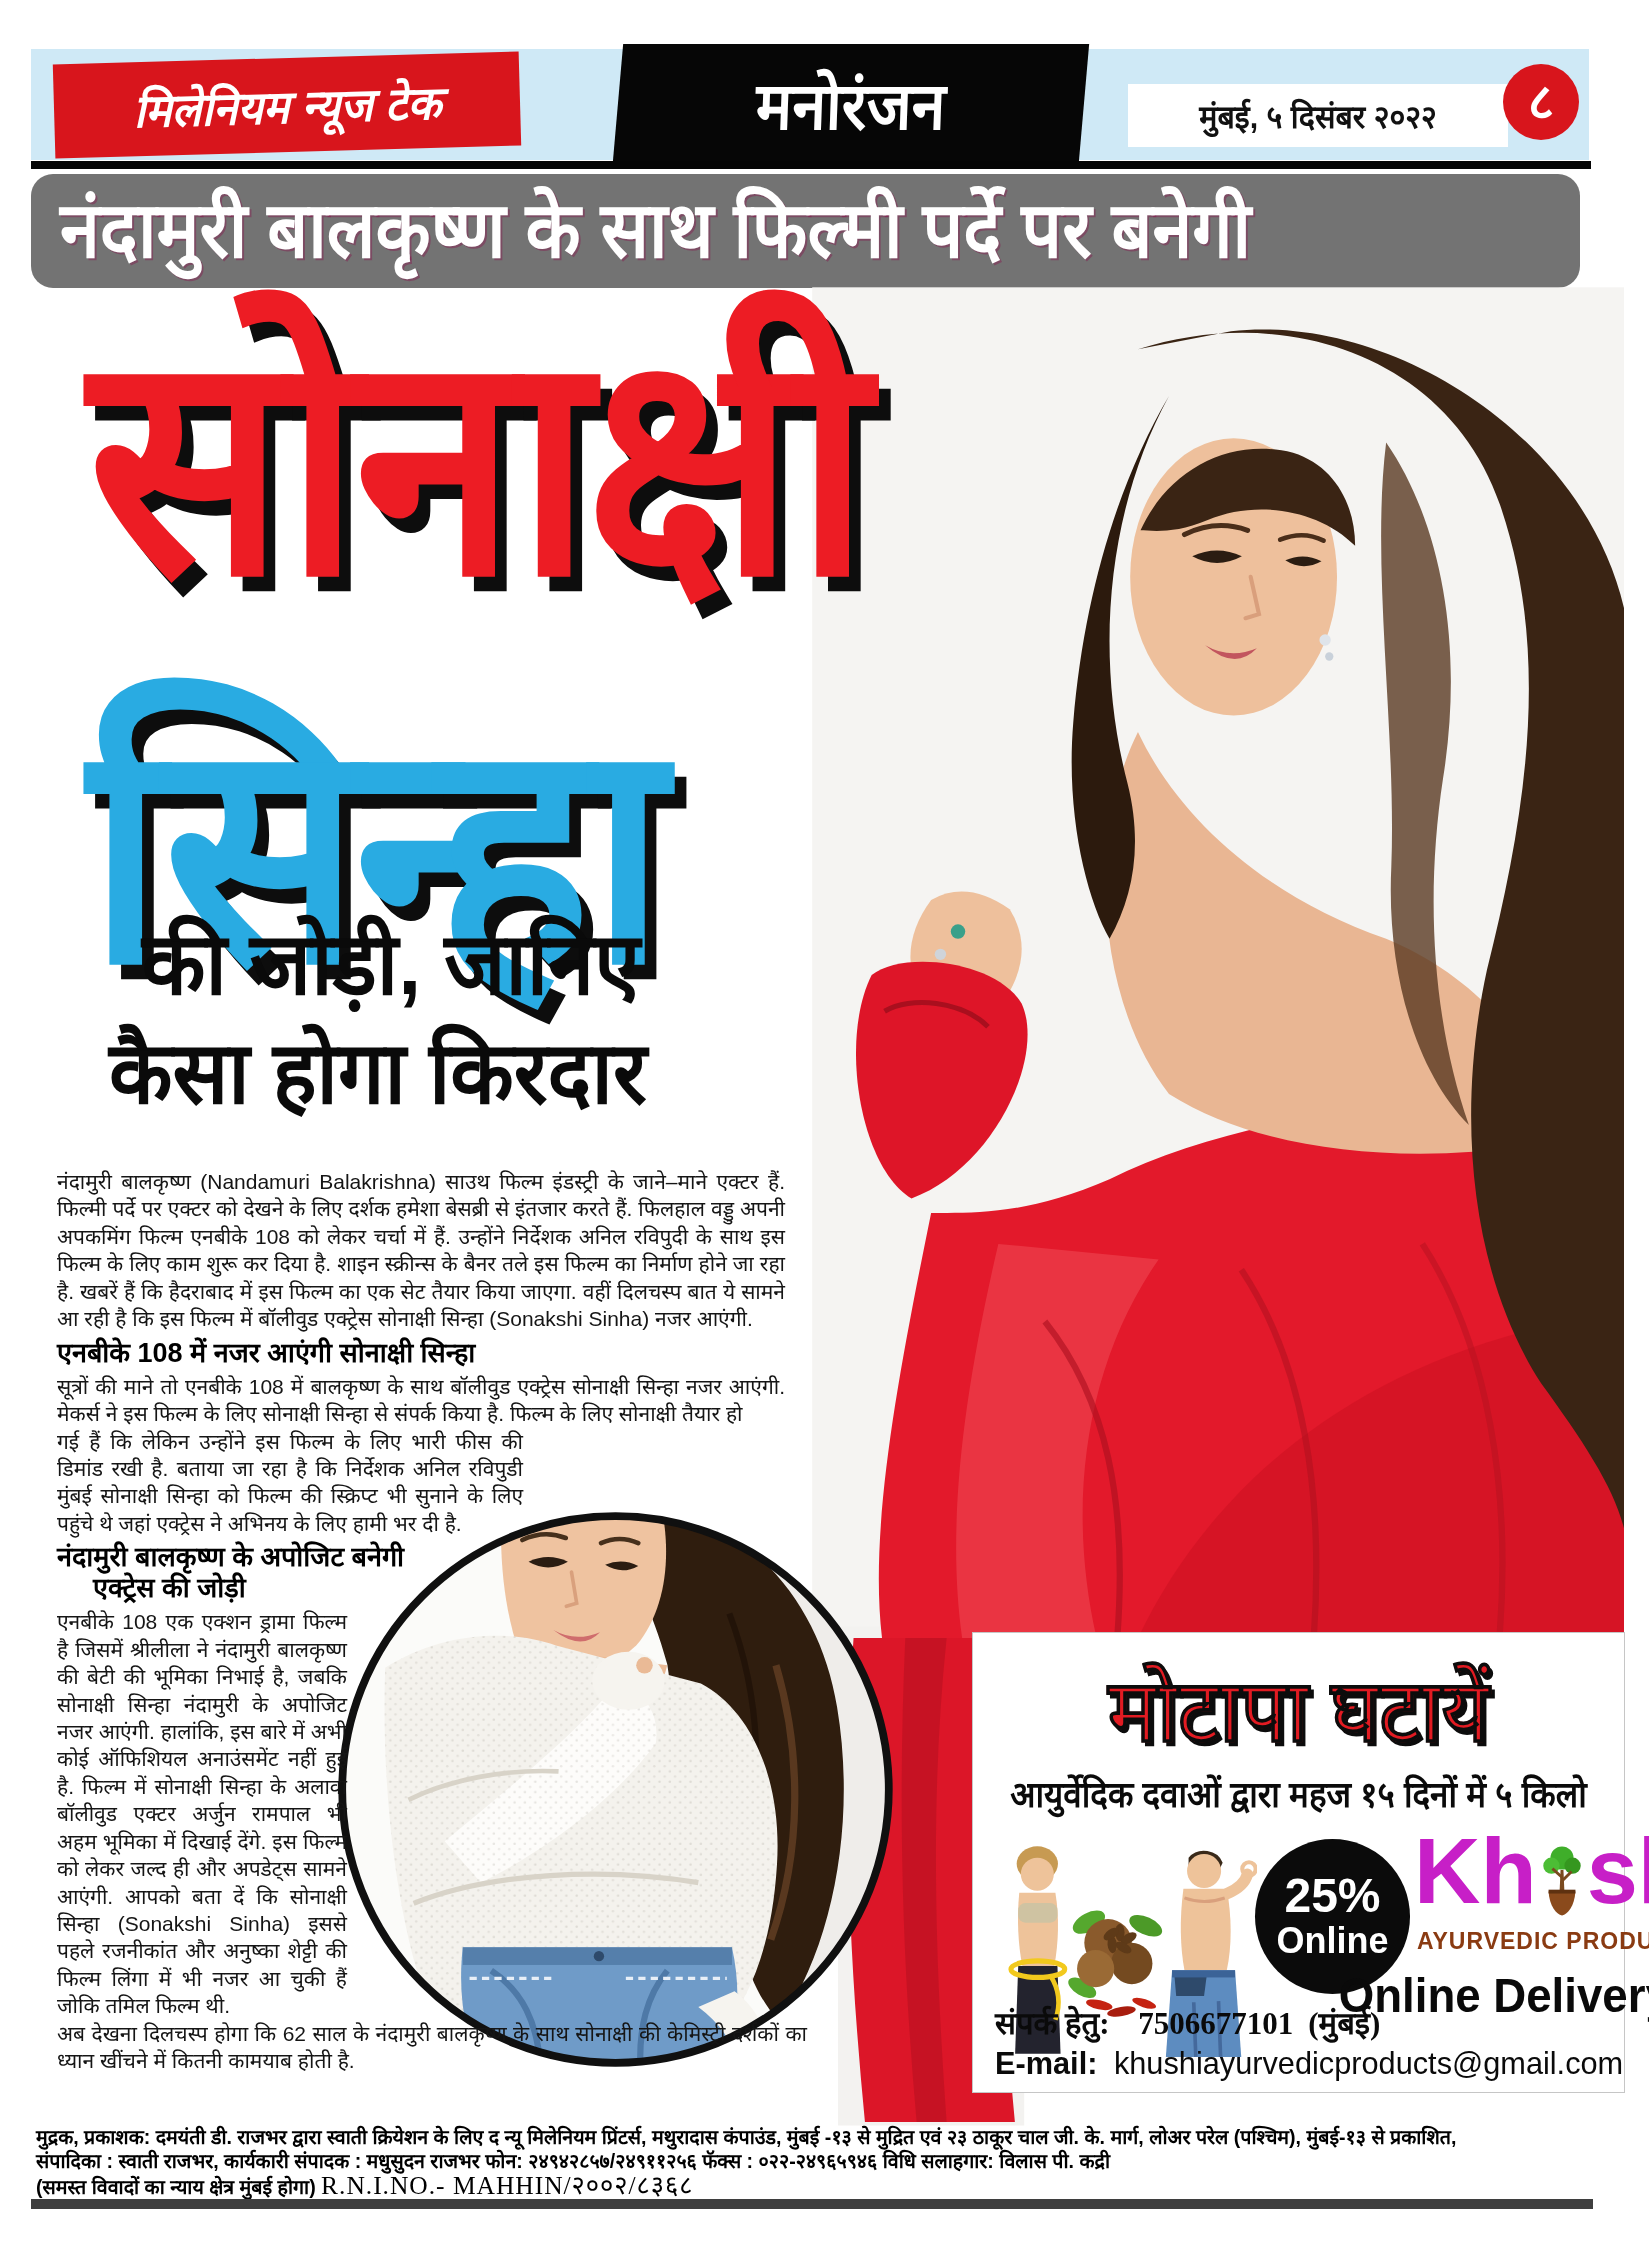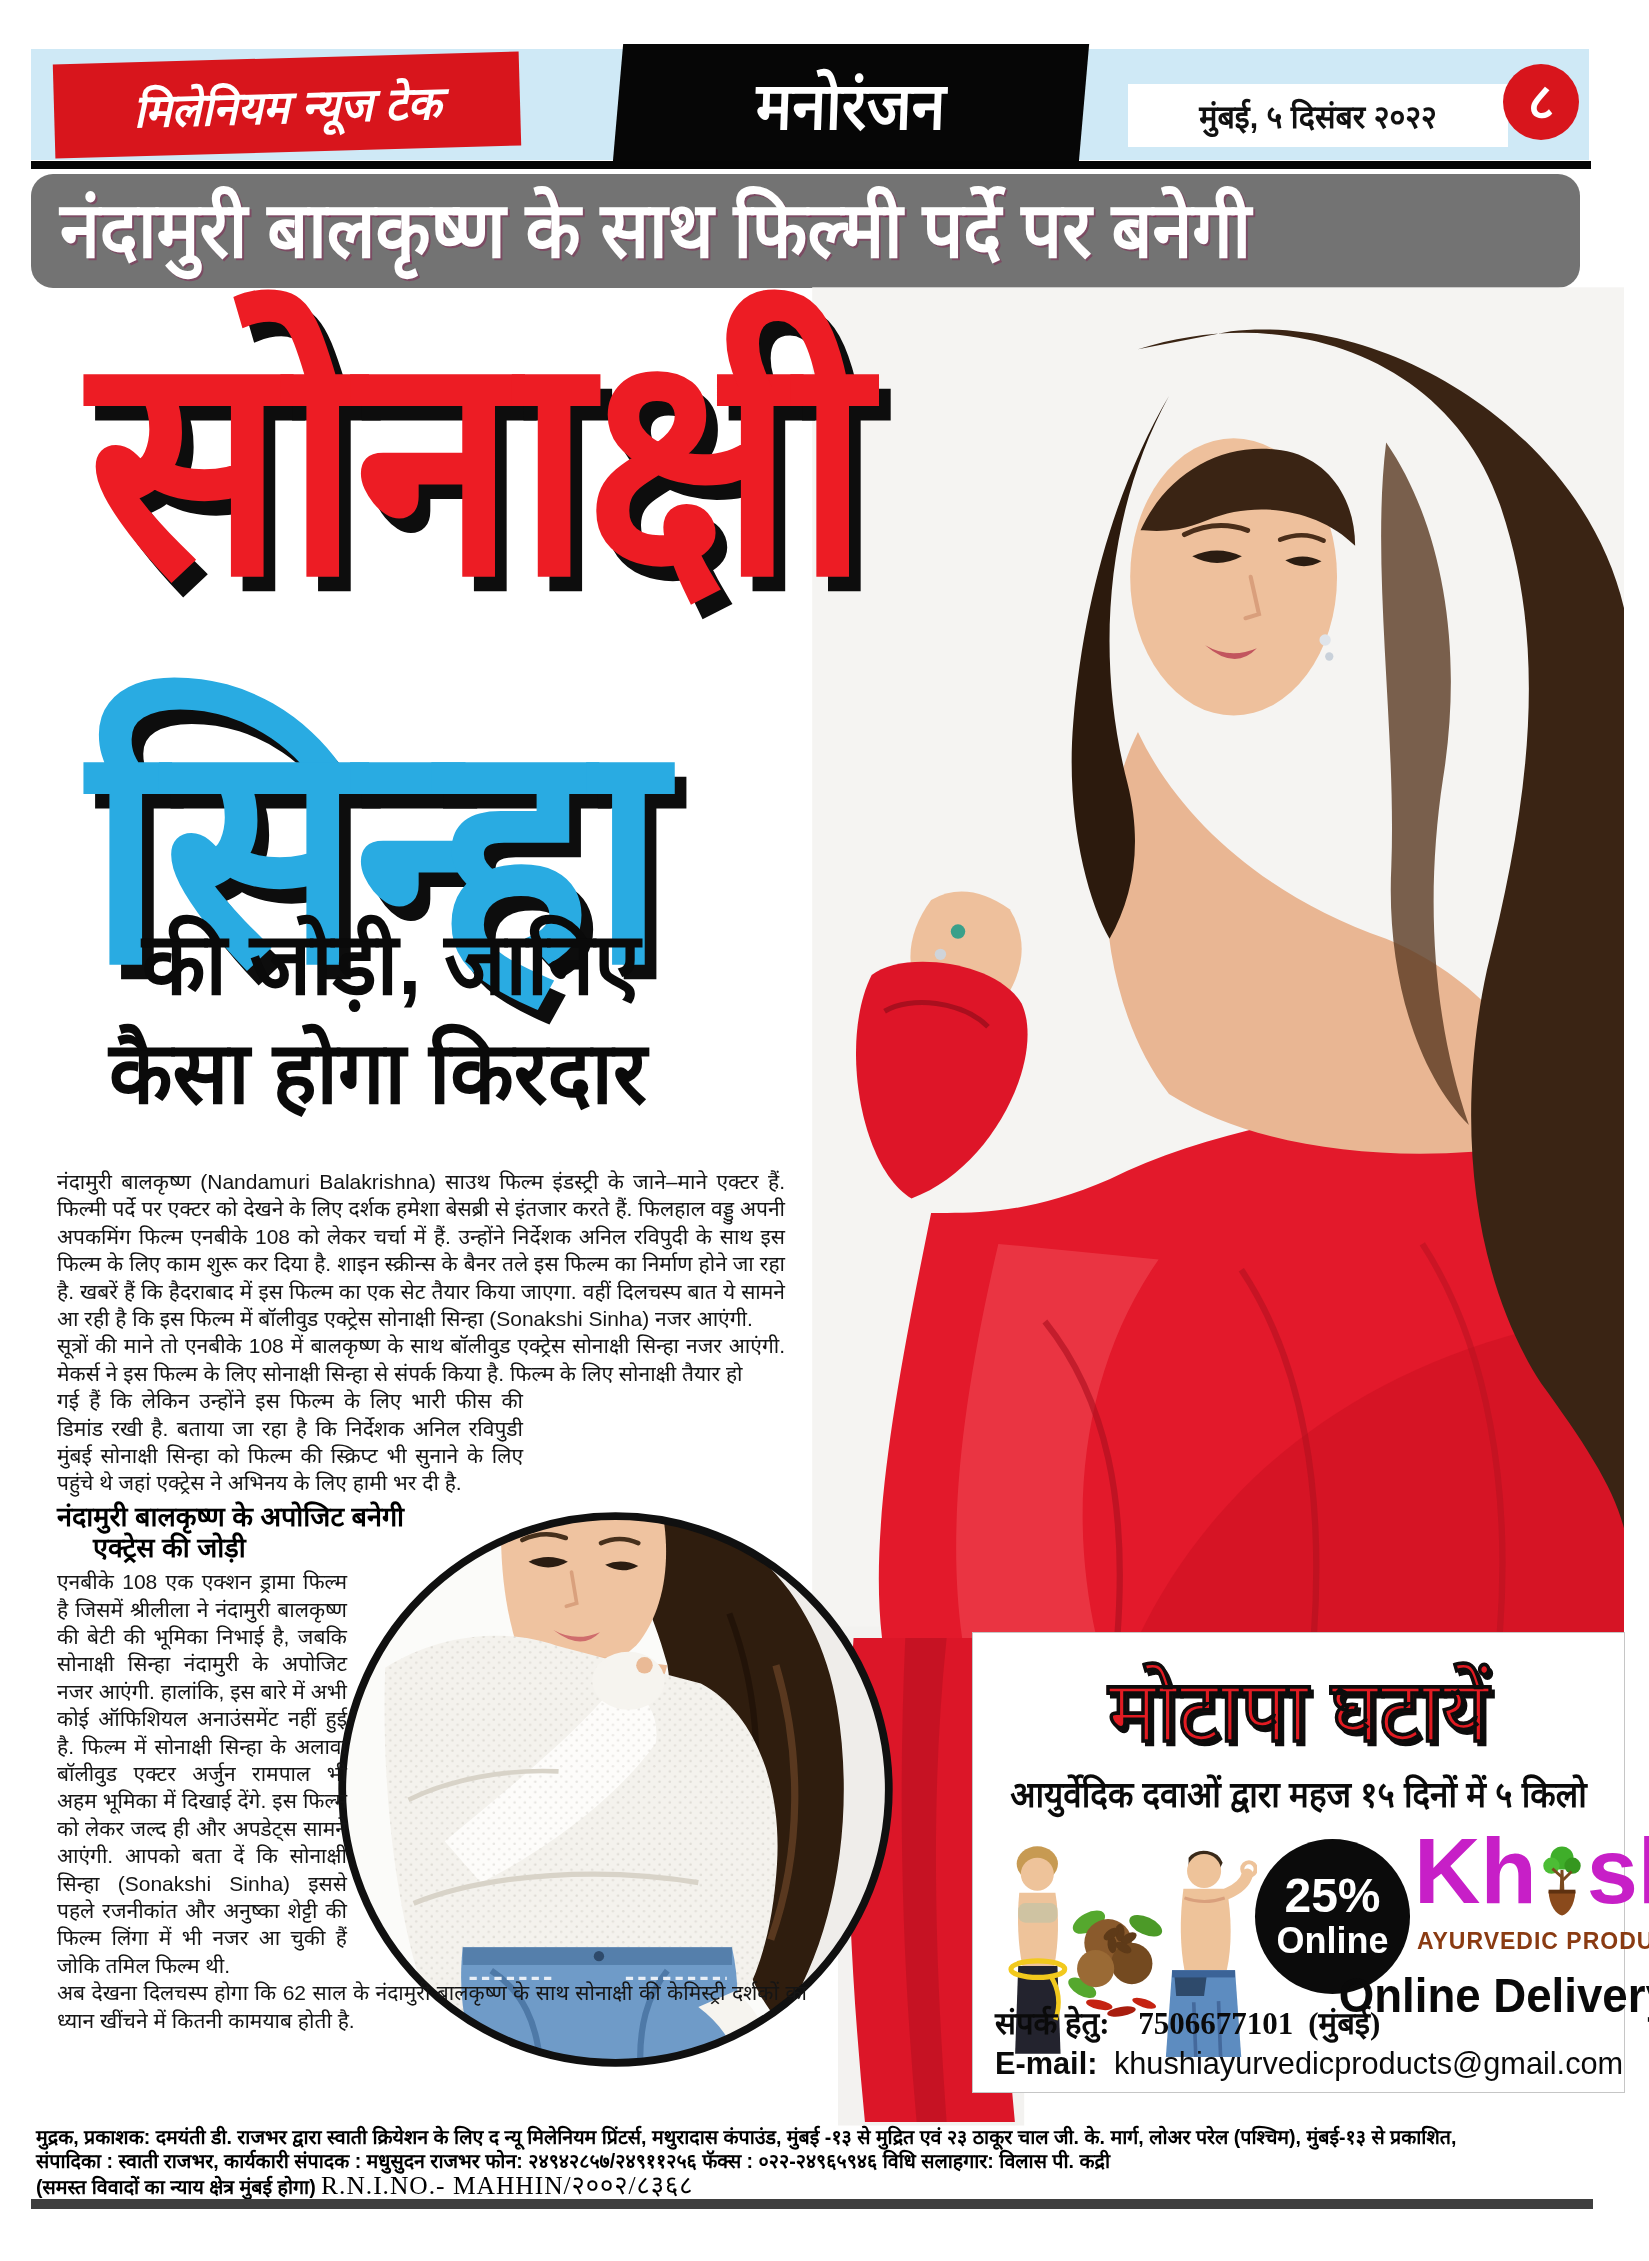--- a/index.html
+++ b/index.html
@@ -191,20 +191,21 @@
       <circle cx="508" cy="862" r="10" fill="#2e4a6b"></circle>
       <path d="M700,960 C740,990 770,1030 780,1080 L840,1080 C838,1010 812,960 770,930 Z" fill="#f6f4ef"></path>
 
       <path d="M300,1080 L745,1080 L745,1040 C600,1010 430,1012 300,1045 Z" fill="#eaba96" opacity="0.0"></path>
     </g>
     <circle cx="540" cy="540" r="528" fill="none" stroke="#101010" stroke-width="15"></circle>
   </svg>
 
   <div class="article" data-name="article-body">
     <div class="para p-w1400" data-name="article-paragraph-1">नंदामुरी बालकृष्ण (Nandamuri Balakrishna) साउथ फिल्म इंडस्ट्री के जाने–माने एक्टर हैं. फिल्मी पर्दे पर एक्टर को देखने के लिए दर्शक हमेशा बेसब्री से इंतजार करते हैं. फिलहाल वड्डु अपनी अपकमिंग फिल्म एनबीके 108 को लेकर चर्चा में हैं. उन्होंने निर्देशक अनिल रविपुदी के साथ इस फिल्म के लिए काम शुरू कर दिया है. शाइन स्क्रीन्स  के बैनर तले इस फिल्म का निर्माण होने जा रहा है. खबरें हैं कि हैदराबाद में इस फिल्म का एक सेट तैयार किया जाएगा. वहीं दिलचस्प बात ये सामने आ रही है कि इस फिल्म  में बॉलीवुड एक्ट्रेस सोनाक्षी सिन्हा (Sonakshi Sinha) नजर आएंगी.</div>
+    <div class="subhead p-w1400" data-name="article-subheading-2">एनबीके 108 में नजर आएंगी सोनाक्षी सिन्हा</div>
     <div class="para p-w1400" data-name="article-paragraph-2a">सूत्रों की माने तो एनबीके 108 में बालकृष्ण के साथ बॉलीवुड एक्ट्रेस सोनाक्षी सिन्हा नजर आएंगी. मेकर्स ने इस फिल्म के लिए सोनाक्षी सिन्हा से संपर्क किया है. फिल्म के लिए सोनाक्षी तैयार हो</div>
     <div class="para p-w900" data-name="article-paragraph-2b">गई हैं कि लेकिन उन्होंने इस फिल्म के लिए भारी फीस की डिमांड रखी है. बताया जा रहा है कि निर्देशक अनिल रविपुडी मुंबई सोनाक्षी सिन्हा को फिल्म की स्क्रिप्ट भी सुनाने के लिए पहुंचे थे जहां एक्ट्रेस ने अभिनय के लिए हामी भर दी है.</div>
     <div class="subhead p-w900" data-name="article-subheading-3-line1" style="margin-bottom:0;">नंदामुरी बालकृष्ण के अपोजिट बनेगी</div>
     <div class="subhead p-w900" data-name="article-subheading-3-line2" style="margin-top:0;padding-left:36px;">एक्ट्रेस की जोड़ी</div>
     <div class="para p-w560" data-name="article-paragraph-3a">एनबीके 108 एक एक्शन ड्रामा फिल्म है जिसमें श्रीलीला ने नंदामुरी बालकृष्ण की बेटी की भूमिका निभाई है, जबकि सोनाक्षी सिन्हा नंदामुरी के अपोजिट नजर आएंगी. हालांकि, इस बारे में अभी कोई ऑफिशियल अनाउंसमेंट नहीं हुई है. फिल्म में सोनाक्षी सिन्हा के अलावा बॉलीवुड एक्टर अर्जुन रामपाल भी अहम भूमिका में दिखाई देंगे. इस फिल्म को लेकर जल्द ही और अपडेट्स सामने आएंगी. आपको बता दें कि सोनाक्षी सिन्हा (Sonakshi Sinha) इससे पहले रजनीकांत और अनुष्का शेट्टी की फिल्म लिंगा में भी नजर आ चुकी हैं जोकि तमिल फिल्म थी.</div>
     <div class="para p-w1450" data-name="article-paragraph-3b">अब देखना दिलचस्प होगा कि 62 साल के नंदामुरी बालकृष्ण के साथ सोनाक्षी की केमिस्ट्री दर्शकों का ध्यान खींचने में कितनी कामयाब होती है.</div>
   </div>
 
   <div class="ad" data-name="ad-khushi-ayurvedic">
     <div class="ad-title" data-name="ad-title">मोटापा घटायें</div>

